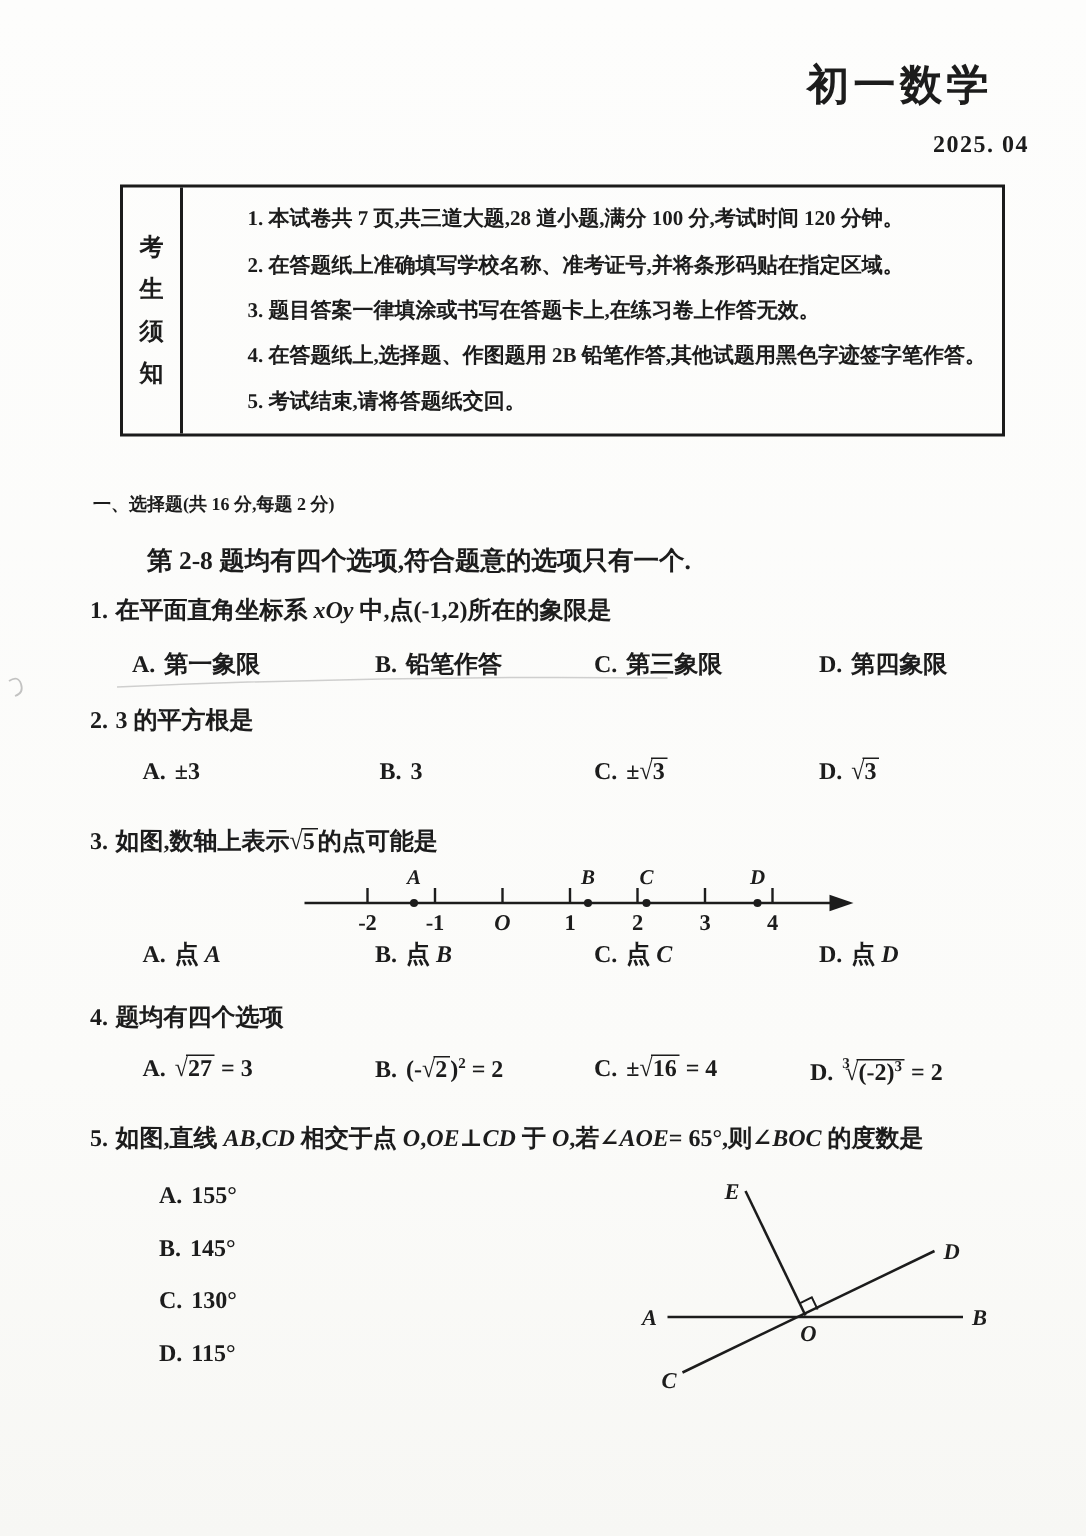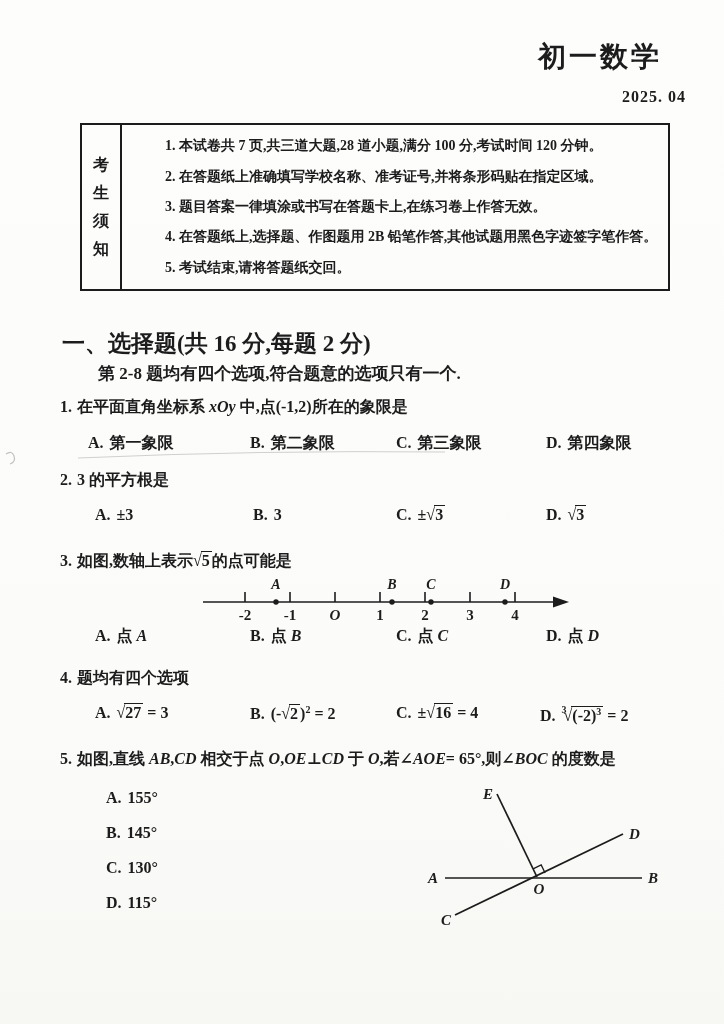--- a/index.html
+++ b/index.html
@@ -25,21 +25,21 @@
   .notice-side{
     width:38px; border-right:2px solid #1b1b1b;
     display:flex; flex-direction:column; justify-content:center; align-items:center;
     gap:7px; font-size:16px; font-weight:700;
   }
   .notice-items{
     flex:1; padding:6px 4px 6px 14px; display:flex; flex-direction:column;
     justify-content:space-around; box-sizing:border-box;margin-left:29px;
   }
   .notice-items p{margin:0; font-size:14px; font-weight:700; white-space:nowrap;}
-  .heading{left:62px; top:328px; font-size:23px; font-weight:700;}
+  .heading{left:62px; top:328px; font-size:12px; font-weight:700;}
   .intro{left:98px; top:362px; font-size:17px; font-weight:700;}
   .q{position:absolute; left:60px; font-size:16px; font-weight:600; white-space:nowrap;}
   .q .qnum{margin-right:5px;}
   .opts{position:absolute; left:0; width:632px; height:32px;}
   .opt{position:absolute; white-space:nowrap; font-weight:600; font-size:16px;}
   .col-a{left:88px}.col-b{left:250px}.col-c{left:396px}.col-d{left:546px}
   .q5opt{left:106px;}
   .olabel{margin-right:6px;}
   .it,.mi{font-style:italic; font-family:"Liberation Serif","DejaVu Serif",serif;}
   .rad{white-space:nowrap;}
@@ -75,21 +75,21 @@
   </div>
 
   <div class="abs heading">一、选择题(共 16 分,每题 2 分)</div>
   <div class="abs intro">第 2-8 题均有四个选项,符合题意的选项只有一个.</div>
 
   <div class="q" style="top:397px">
     <span class="qnum">1.</span><span><span>在平面直角坐标系 </span><span class="it">xOy</span><span> 中,点(-1,2)所在的象限是</span></span>
   </div>
   <div class="opts" style="top:433px">
     <span class="opt col-a"><span class="olabel">A.</span><span>第一象限</span></span>
-    <span class="opt col-b"><span class="olabel">B.</span><span>第二象限</span></span>
+    <span class="opt col-b"><span class="olabel">B.</span><span>铅笔作答</span></span>
     <span class="opt col-c"><span class="olabel">C.</span><span>第三象限</span></span>
     <span class="opt col-d"><span class="olabel">D.</span><span>第四象限</span></span>
   </div>
 
   <div class="q" style="top:470px">
     <span class="qnum">2.</span><span>3 的平方根是</span>
   </div>
   <div class="opts" style="top:506px">
     <span class="opt col-a" style="left:95px"><span class="olabel">A.</span><span>±3</span></span>
     <span class="opt col-b" style="left:253px"><span class="olabel">B.</span><span>3</span></span>

